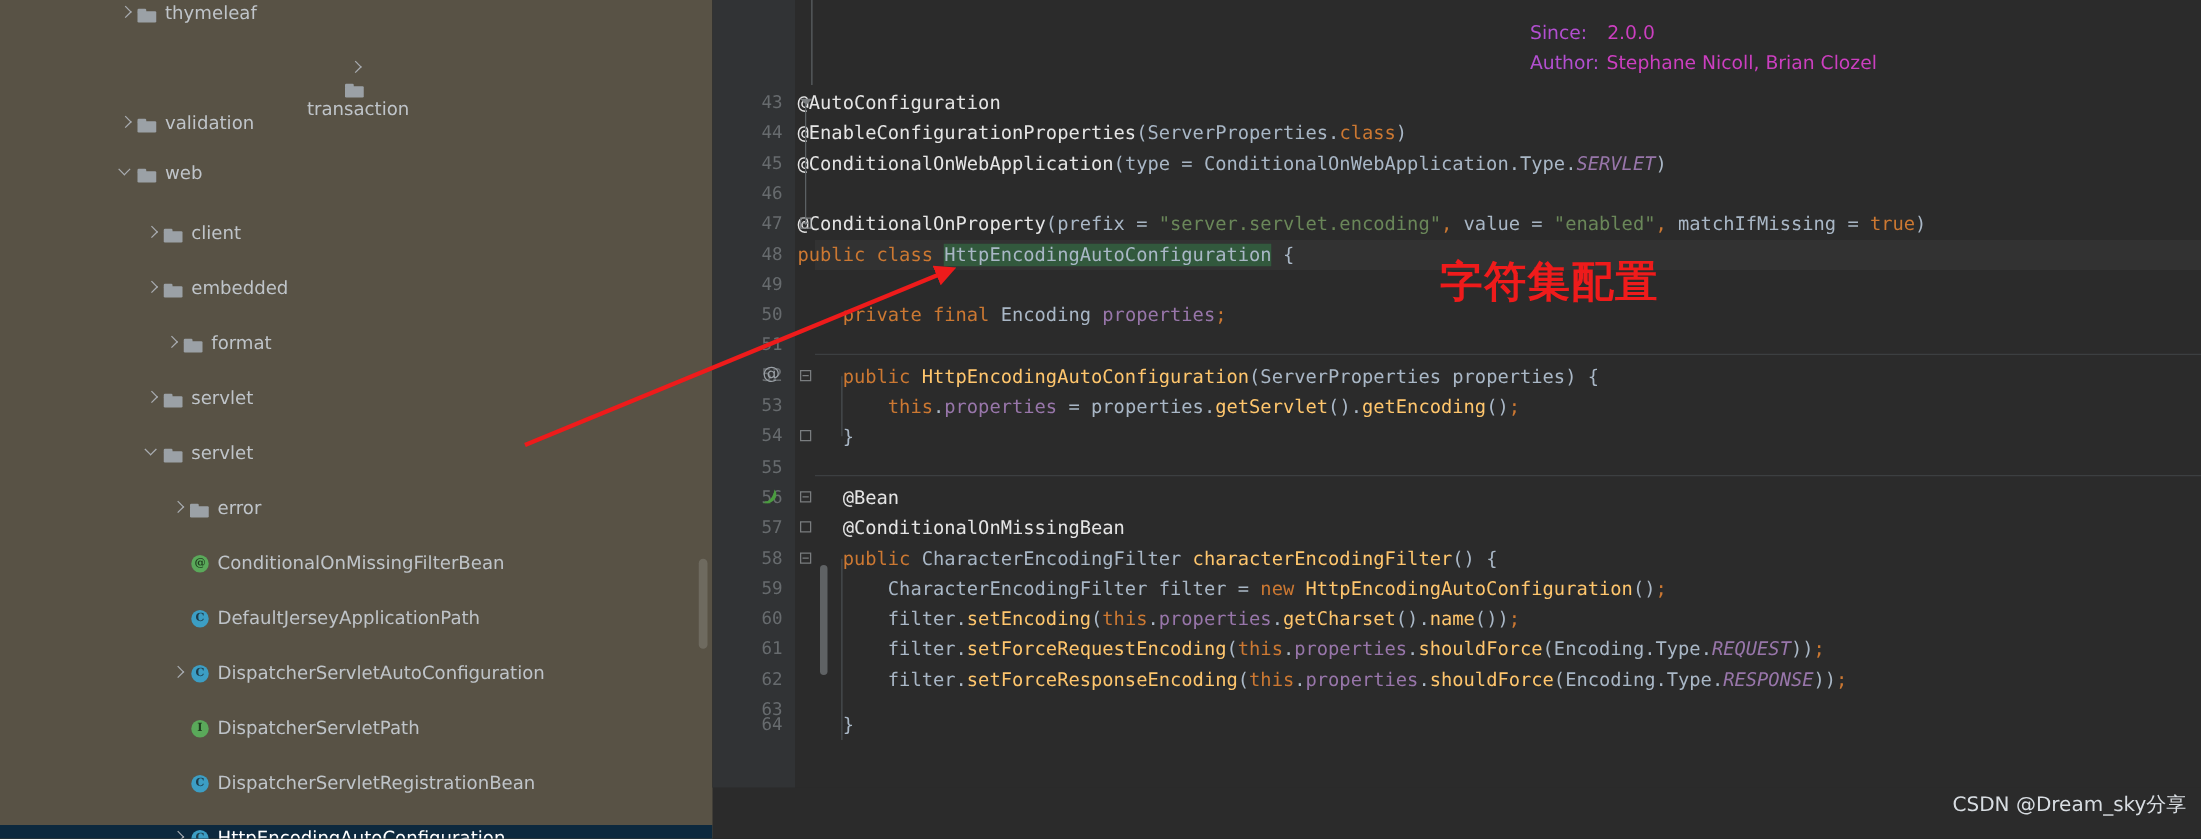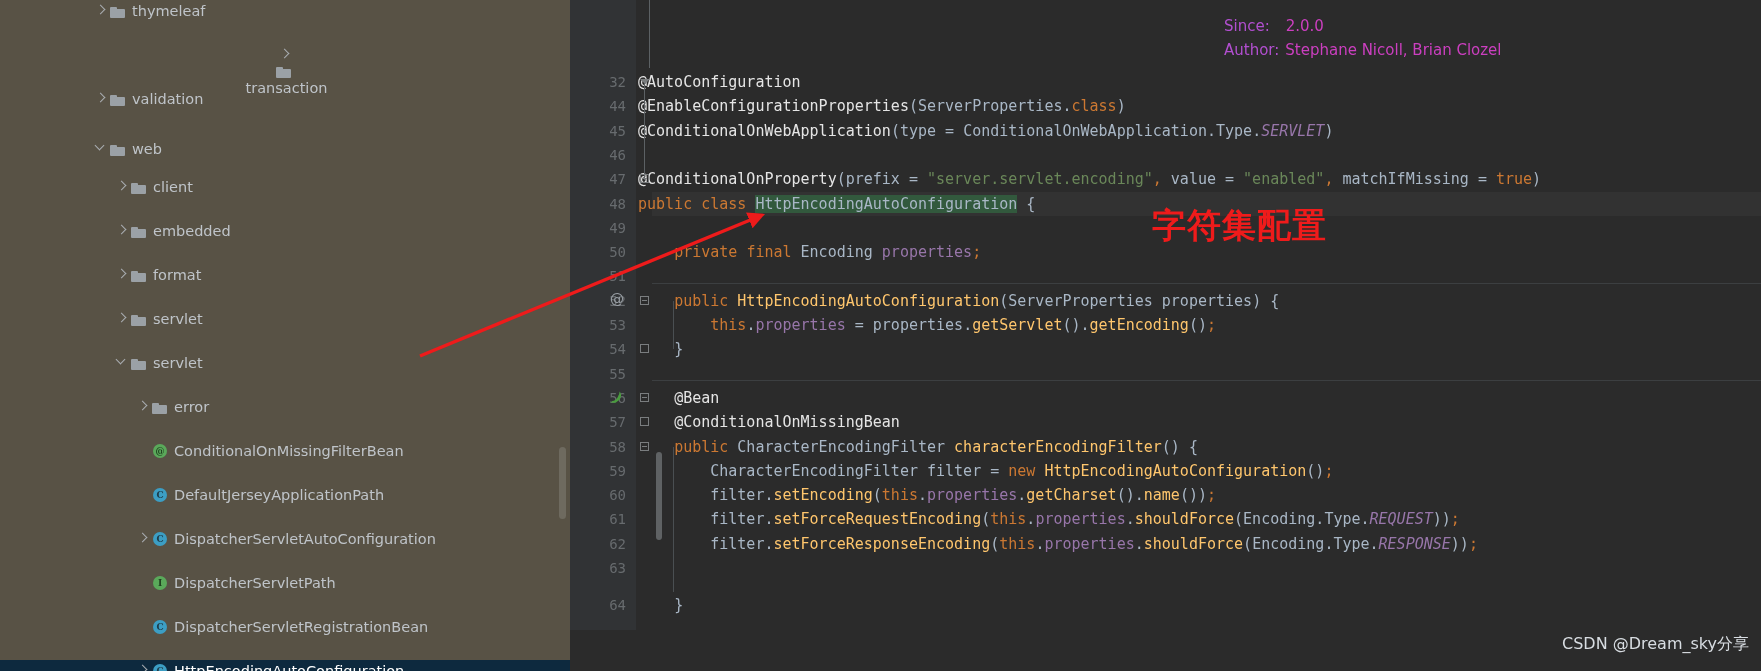--- a/index.html
+++ b/index.html
@@ -313,39 +313,39 @@
           <span class="chev right"></span>
           <span class="icon-folder"></span>
           <span class="tree-label">transaction</span>
         </div>
         <div class="tree-row" style="top: 44px;">
           <span class="tree-indent" style="width: 93px;"></span>
           <span class="chev right"></span>
           <span class="icon-folder"></span>
           <span class="tree-label">validation</span>
         </div>
-        <div class="tree-row" style="top: 72px;">
+        <div class="tree-row" style="top: 62px;">
           <span class="tree-indent" style="width: 93px;"></span>
           <span class="chev down"></span>
           <span class="icon-folder"></span>
           <span class="tree-label">web</span>
         </div>
         <div class="tree-row" style="top: 88px;">
           <span class="tree-indent" style="width: 114px;"></span>
           <span class="chev right"></span>
           <span class="icon-folder"></span>
           <span class="tree-label">client</span>
         </div>
         <div class="tree-row" style="top: 110px;">
           <span class="tree-indent" style="width: 114px;"></span>
           <span class="chev right"></span>
           <span class="icon-folder"></span>
           <span class="tree-label">embedded</span>
         </div>
-        <div class="tree-row" style="top: 132px;">
+        <div class="tree-row" style="top: 132px; margin-left: 16px;">
           <span class="tree-indent" style="width: 114px;"></span>
           <span class="chev right"></span>
           <span class="icon-folder"></span>
           <span class="tree-label">format</span>
         </div>
         <div class="tree-row" style="top: 154px;">
           <span class="tree-indent" style="width: 114px;"></span>
           <span class="chev right"></span>
           <span class="icon-folder"></span>
           <span class="tree-label">servlet</span>
@@ -417,21 +417,21 @@
   <div id="editor">
     <div id="gutter"></div>
     <div id="fold-strip"></div>
 
     <div id="doc-bar"></div>
     <div class="doc-line" id="doc-summary" style="left:654px; top:-10px;"></div>
     <div class="doc-line" style="left:654px; top:14px;"><span class="doc-purple">Since:</span><span class="doc-magenta" style="padding-left:16px;">2.0.0</span></div>
     <div class="doc-line" style="left:654px; top:38px;"><span class="doc-purple">Author:</span><span class="doc-magenta" style="padding-left:6px;">Stephane Nicoll, Brian Clozel</span></div>
 
     <div id="code-area">
-        <div class="code-line" style="top: 70px;"><span class="lnum">32</span><span class="ltext"><span class="annot">@AutoConfiguration</span></span></div>
+        <div class="code-line" style="top: 70px;"><span class="lnum">43</span><span class="ltext"><span class="annot">@AutoConfiguration</span></span></div>
         <div class="code-line" style="top: 94.3px;"><span class="lnum">44</span><span class="ltext"><span class="annot">@EnableConfigurationProperties</span><span class="pg">(</span><span class="typ">ServerProperties</span>.<span class="kw">class</span><span class="pg">)</span></span></div>
         <div class="code-line" style="top: 118.6px;"><span class="lnum">45</span><span class="ltext"><span class="annot">@ConditionalOnWebApplication</span><span class="pg">(</span><span class="plain">type</span> = <span class="typ">ConditionalOnWebApplication</span>.<span class="typ">Type</span>.<span class="stat">SERVLET</span><span class="pg">)</span></span></div>
         <div class="code-line" style="top: 142.9px;"><span class="lnum">46</span></div>
         <div class="code-line" style="top: 167.2px;"><span class="lnum">47</span><span class="ltext"><span class="annot">@ConditionalOnProperty</span><span class="pg">(</span><span class="plain">prefix</span> = <span class="str">"server.servlet.encoding"</span><span class="kw">,</span> <span class="plain">value</span> = <span class="str">"enabled"</span><span class="kw">,</span> <span class="plain">matchIfMissing</span> = <span class="kw">true</span><span class="pg">)</span></span></div>
         <div class="caret-line-bg" style="top: 191.5px;"></div>
         <div class="code-line" style="top: 191.5px;"><span class="lnum">48</span><span class="ltext"><span class="kw">public</span> <span class="kw">class</span> <span class="hl-ident typ">HttpEncodingAutoConfiguration</span> <span class="pg">{</span></span></div>
         <div class="code-line" style="top: 215.8px;"><span class="lnum">49</span><span class="ltext"></span></div>
         <div class="code-line" style="top: 240.1px;"><span class="lnum">50</span><span class="ltext">    <span class="kw">private</span> <span class="kw">final</span> <span class="typ">Encoding</span> <span class="fld">properties</span><span class="kw">;</span></span></div>
         <div class="code-line" style="top: 264.4px;"><span class="lnum">51</span><span class="ltext"></span></div>
         <div class="code-line" style="top: 288.7px;"><span class="lnum">52</span><span class="ltext">    <span class="kw">public</span> <span class="meth">HttpEncodingAutoConfiguration</span><span class="pg">(</span><span class="typ">ServerProperties</span> <span class="plain">properties</span><span class="pg">)</span> <span class="pg">{</span></span></div>
@@ -439,21 +439,21 @@
         <div class="code-line" style="top: 337.3px;"><span class="lnum">54</span><span class="ltext">    <span class="pg">}</span></span></div>
         <div class="code-line" style="top: 361.6px;"><span class="lnum">55</span><span class="ltext"></span></div>
         <div class="code-line" style="top: 385.9px;"><span class="lnum">56</span><span class="ltext">    <span class="annot">@Bean</span></span></div>
         <div class="code-line" style="top: 410.2px;"><span class="lnum">57</span><span class="ltext">    <span class="annot">@ConditionalOnMissingBean</span></span></div>
         <div class="code-line" style="top: 434.5px;"><span class="lnum">58</span><span class="ltext">    <span class="kw">public</span> <span class="typ">CharacterEncodingFilter</span> <span class="meth">characterEncodingFilter</span><span class="pg">(</span><span class="pg">)</span> <span class="pg">{</span></span></div>
         <div class="code-line" style="top: 458.8px;"><span class="lnum">59</span><span class="ltext">        <span class="typ">CharacterEncodingFilter</span> <span class="plain">filter</span> = <span class="kw">new</span> <span class="meth">HttpEncodingAutoConfiguration</span><span class="pg">(</span><span class="pg">)</span><span class="kw">;</span></span></div>
         <div class="code-line" style="top: 483.1px;"><span class="lnum">60</span><span class="ltext">        <span class="plain">filter</span>.<span class="meth">setEncoding</span><span class="pg">(</span><span class="kw">this</span>.<span class="fld">properties</span>.<span class="meth">getCharset</span><span class="pg">(</span><span class="pg">)</span>.<span class="meth">name</span><span class="pg">(</span><span class="pg">)</span><span class="pg">)</span><span class="kw">;</span></span></div>
         <div class="code-line" style="top: 507.4px;"><span class="lnum">61</span><span class="ltext">        <span class="plain">filter</span>.<span class="meth">setForceRequestEncoding</span><span class="pg">(</span><span class="kw">this</span>.<span class="fld">properties</span>.<span class="meth">shouldForce</span><span class="pg">(</span><span class="typ">Encoding</span>.<span class="typ">Type</span>.<span class="stat">REQUEST</span><span class="pg">)</span><span class="pg">)</span><span class="kw">;</span></span></div>
         <div class="code-line" style="top: 531.7px;"><span class="lnum">62</span><span class="ltext">        <span class="plain">filter</span>.<span class="meth">setForceResponseEncoding</span><span class="pg">(</span><span class="kw">this</span>.<span class="fld">properties</span>.<span class="meth">shouldForce</span><span class="pg">(</span><span class="typ">Encoding</span>.<span class="typ">Type</span>.<span class="stat">RESPONSE</span><span class="pg">)</span><span class="pg">)</span><span class="kw">;</span></span></div>
         <div class="code-line" style="top: 556px;"><span class="lnum">63</span></div>
-        <div class="code-line" style="top: 593px;"><span class="lnum">64</span><span class="ltext">    <span class="pg">}</span></span></div>
+        <div class="code-line" style="top: 568px;"><span class="lnum">64</span><span class="ltext">    <span class="pg">}</span></span></div>
         <div class="fold-tri" style="top: 79px;"></div>
         <div class="fold-vline" style="top: 83px; height: 97.2px;"></div>
         <div class="fold-marker open" style="top: 174.2px;"></div>
         <div class="fold-marker open" style="top: 295.7px;"></div>
         <div class="fold-marker " style="top: 344.3px;"></div>
         <div class="fold-marker open" style="top: 392.9px;"></div>
         <div class="fold-marker " style="top: 417.2px;"></div>
         <div class="fold-marker open" style="top: 441.5px;"></div>
         <div class="gutter-at" style="top: 290.7px;">@</div>
         <div class="gutter-bean" style="top: 389.9px;"><svg width="16" height="16" viewBox="0 0 16 16">

